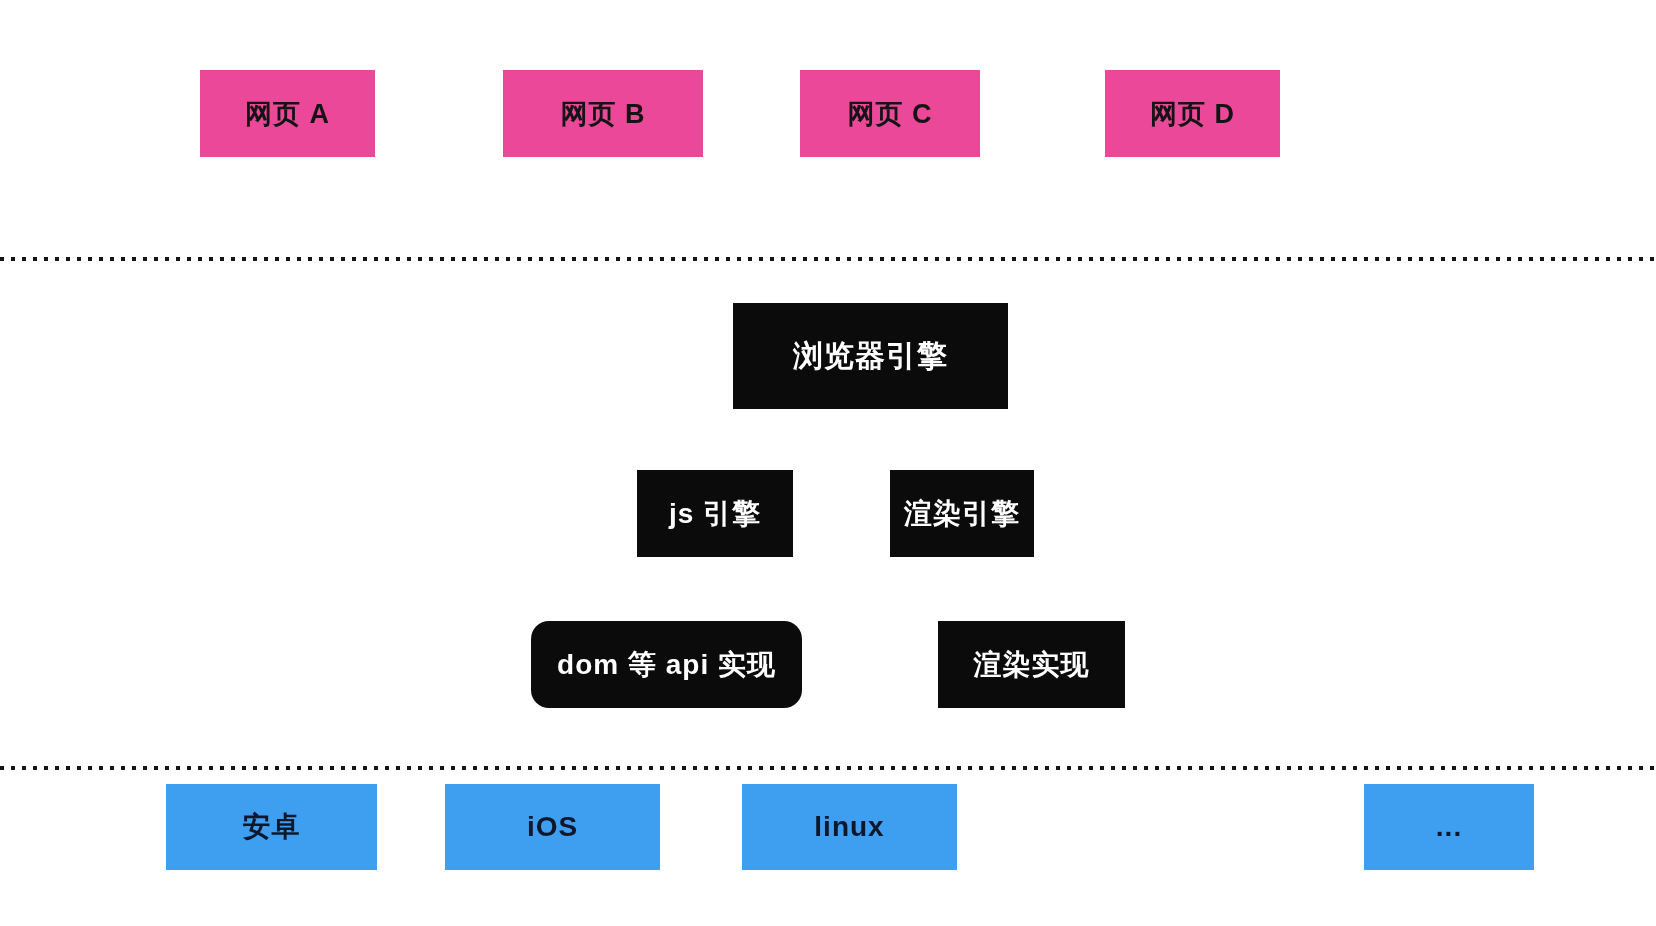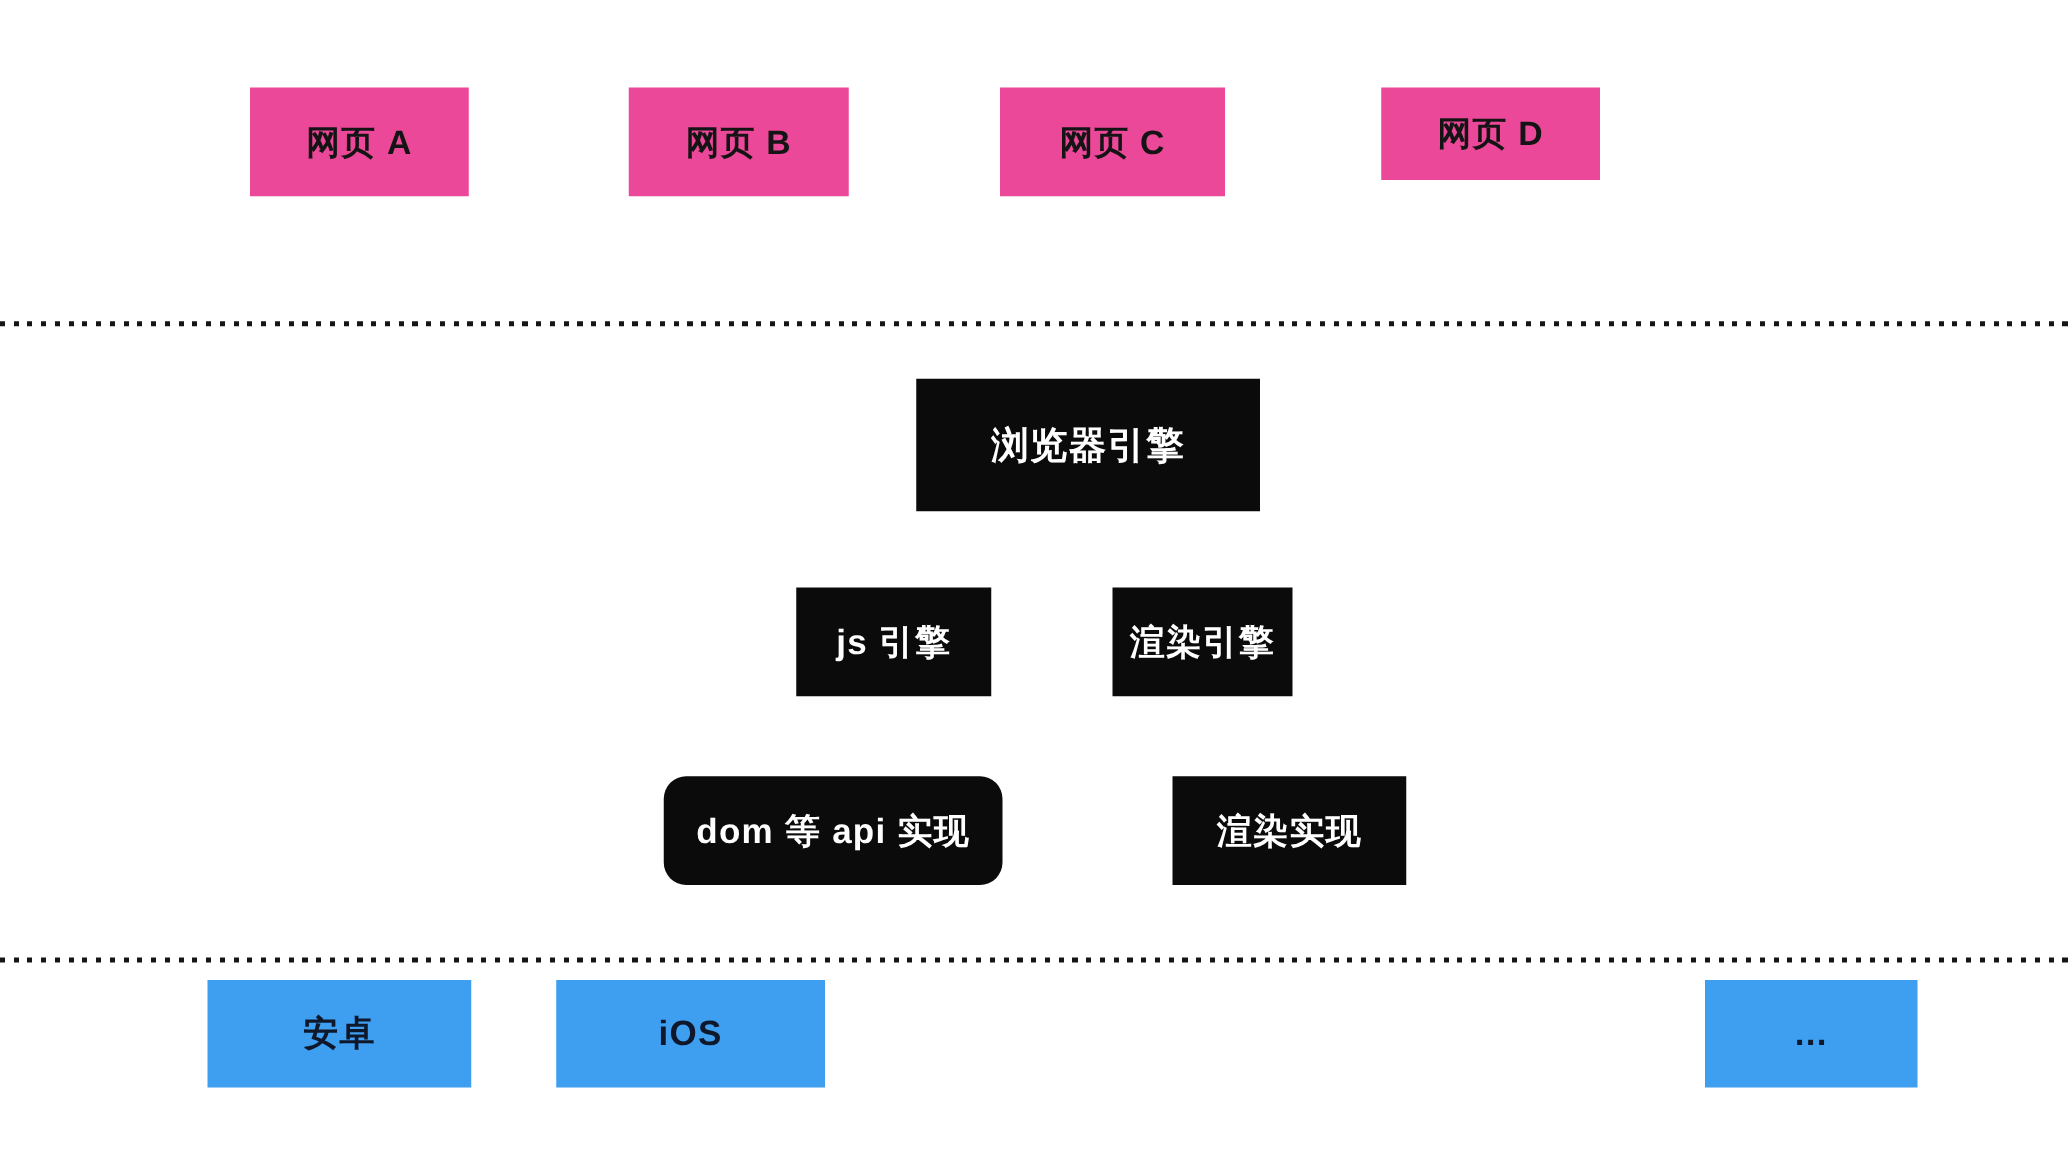--- a/index.html
+++ b/index.html
@@ -60,34 +60,35 @@
     font-weight: 400;
     letter-spacing: 1px;
   }
 </style>
 </head>
 <body>
 
 <div class="canvas">
 
   <div class="box orange" style="left:200px; top:70px; width:175px; height:87px;">网页 A</div>
-  <div class="box orange" style="left:503px; top:70px; width:176px; height:87px;">网页 B</div>
+  <div class="box orange" style="left:503px; top:70px; width:200px; height:87px;">网页 B</div>
   <div class="box orange" style="left:800px; top:70px; width:180px; height:87px;">网页 C</div>
-  <div class="box orange" style="left:1105px; top:70px; width:175px; height:74px;">网页 D</div>
+  <div class="box orange" style="left:1105px; top:70px; width:175px; height:87px;">网页 D</div>
 
   <div class="dotted-line" style="top:257px;"></div>
 
   <div class="box black" style="left:733px; top:303px; width:275px; height:106px; font-size:30px;font-family:Liberation Mono, monospace;">浏览器引擎</div>
 
   <div class="box black" style="left:637px; top:470px; width:156px; height:87px;">js 引擎</div>
   <div class="box black" style="left:890px; top:470px; width:144px; height:87px;">渲染引擎</div>
 
   <div class="box black" style="left:531px; top:621px; width:271px; height:87px;border-radius:18px;">dom 等 api 实现</div>
   <div class="box black" style="left:938px; top:621px; width:187px; height:87px;">渲染实现</div>
 
   <div class="dotted-line" style="top:766px;"></div>
 
   <div class="box blue" style="left:166px; top:784px; width:211px; height:86px;">安卓</div>
   <div class="box blue" style="left:445px; top:784px; width:215px; height:86px;">iOS</div>
+  <div class="box blue" style="left:742px; top:784px; width:215px; height:86px;">linux</div>
   <div class="box blue" style="left:1364px; top:784px; width:170px; height:86px;">...</div>
 
 
 </div>
 
 </body></html>

